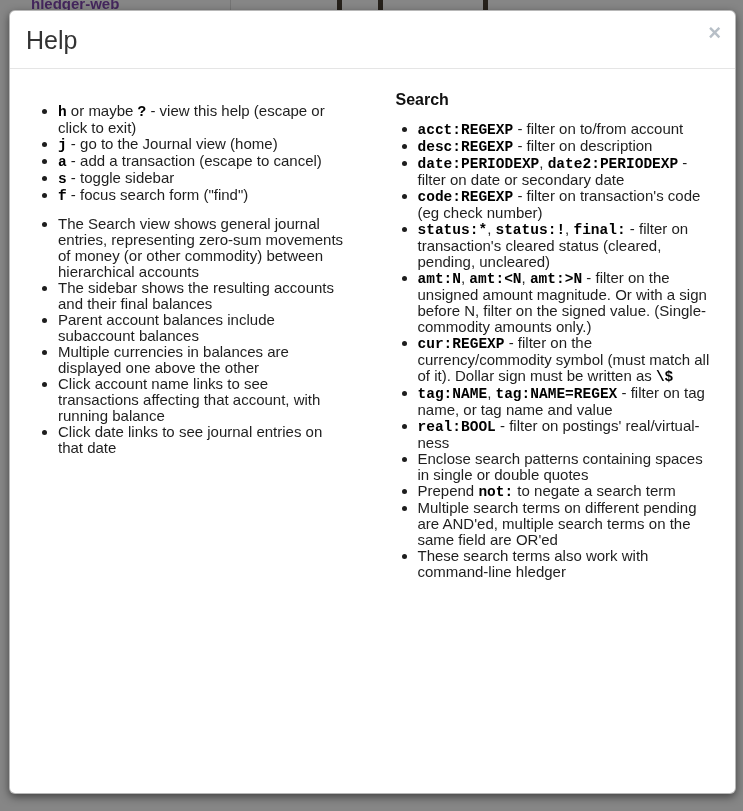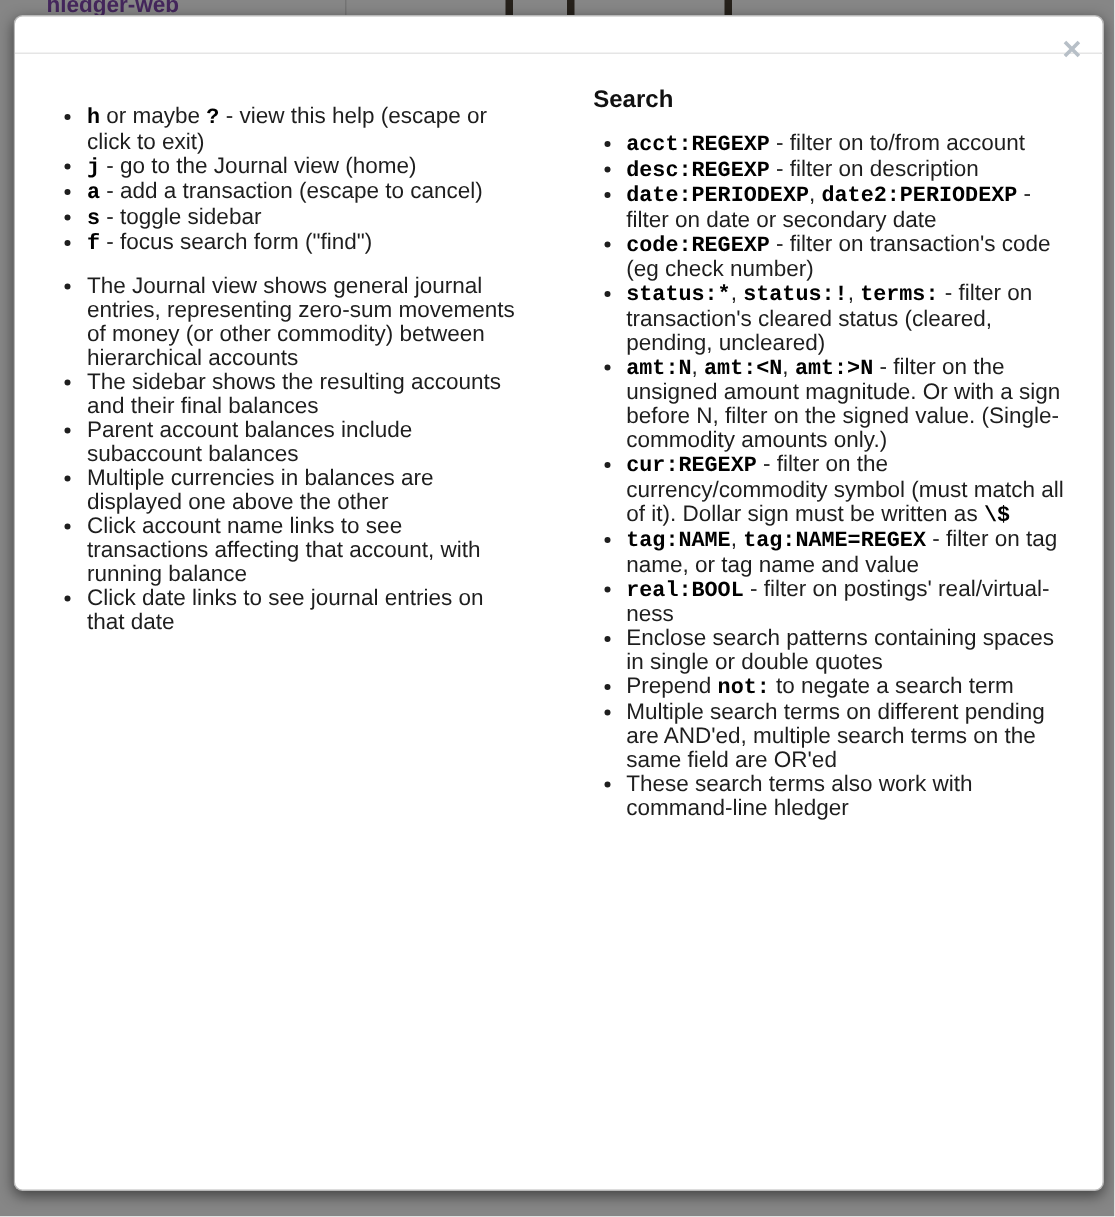--- a/index.html
+++ b/index.html
@@ -64,49 +64,50 @@
   <div class="bg-content">
     <a class="brand" href="#">hledger-web</a>
     <div class="bg-divider"></div>
     <div class="bg-mark m1"></div>
     <div class="bg-mark m2"></div>
     <div class="bg-mark m3"></div>
   </div>
 
   <div class="modal">
     <div class="modal-header">
+      <h2 class="modal-title">Help</h2>
       <button class="close-btn">×</button>
     </div>
     <div class="modal-body">
       <div class="col left">
         <ul class="help-list">
             <li><code>h</code> or maybe <code>?</code> - view this help (escape or click to exit)</li>
             <li><code>j</code> - go to the Journal view (home)</li>
             <li><code>a</code> - add a transaction (escape to cancel)</li>
             <li><code>s</code> - toggle sidebar</li>
             <li><code>f</code> - focus search form ("find")</li>
           </ul>
 
         <ul class="help-list">
-            <li>The Journal view shows general journal entries, representing zero-sum movements of money (or other commodity) between hierarchical accounts</li>
+            <li>The Search view shows general journal entries, representing zero-sum movements of money (or other commodity) between hierarchical accounts</li>
             <li>The sidebar shows the resulting accounts and their final balances</li>
             <li>Parent account balances include subaccount balances</li>
             <li>Multiple currencies in balances are displayed one above the other</li>
             <li>Click account name links to see transactions affecting that account, with running balance</li>
             <li>Click date links to see journal entries on that date</li>
           </ul>
       </div>
       <div class="col right">
         <h4 class="section-heading">Search</h4>
         <ul class="help-list">
             <li><code>acct:REGEXP</code> - filter on to/from account</li>
             <li><code>desc:REGEXP</code> - filter on description</li>
             <li><code>date:PERIODEXP</code>, <code>date2:PERIODEXP</code> - filter on date or secondary date</li>
             <li><code>code:REGEXP</code> - filter on transaction's code (eg check number)</li>
-            <li><code>status:*</code>, <code>status:!</code>, <code>terms:</code> - filter on transaction's cleared status (cleared, pending, uncleared)</li>
+            <li><code>status:*</code>, <code>status:!</code>, <code>final:</code> - filter on transaction's cleared status (cleared, pending, uncleared)</li>
             <li><code>amt:N</code>, <code>amt:&lt;N</code>, <code>amt:&gt;N</code> - filter on the unsigned amount magnitude. Or with a sign before N, filter on the signed value. (Single-commodity amounts only.)</li>
             <li><code>cur:REGEXP</code> - filter on the currency/commodity symbol (must match all of it). Dollar sign must be written as <code>\$</code></li>
             <li><code>tag:NAME</code>, <code>tag:NAME=REGEX</code> - filter on tag name, or tag name and value</li>
             <li><code>real:BOOL</code> - filter on postings' real/virtual-ness</li>
             <li>Enclose search patterns containing spaces in single or double quotes</li>
             <li>Prepend <code>not:</code> to negate a search term</li>
             <li>Multiple search terms on different pending are AND'ed, multiple search terms on the same field are OR'ed</li>
             <li>These search terms also work with command-line hledger</li>
           </ul>
       </div>

